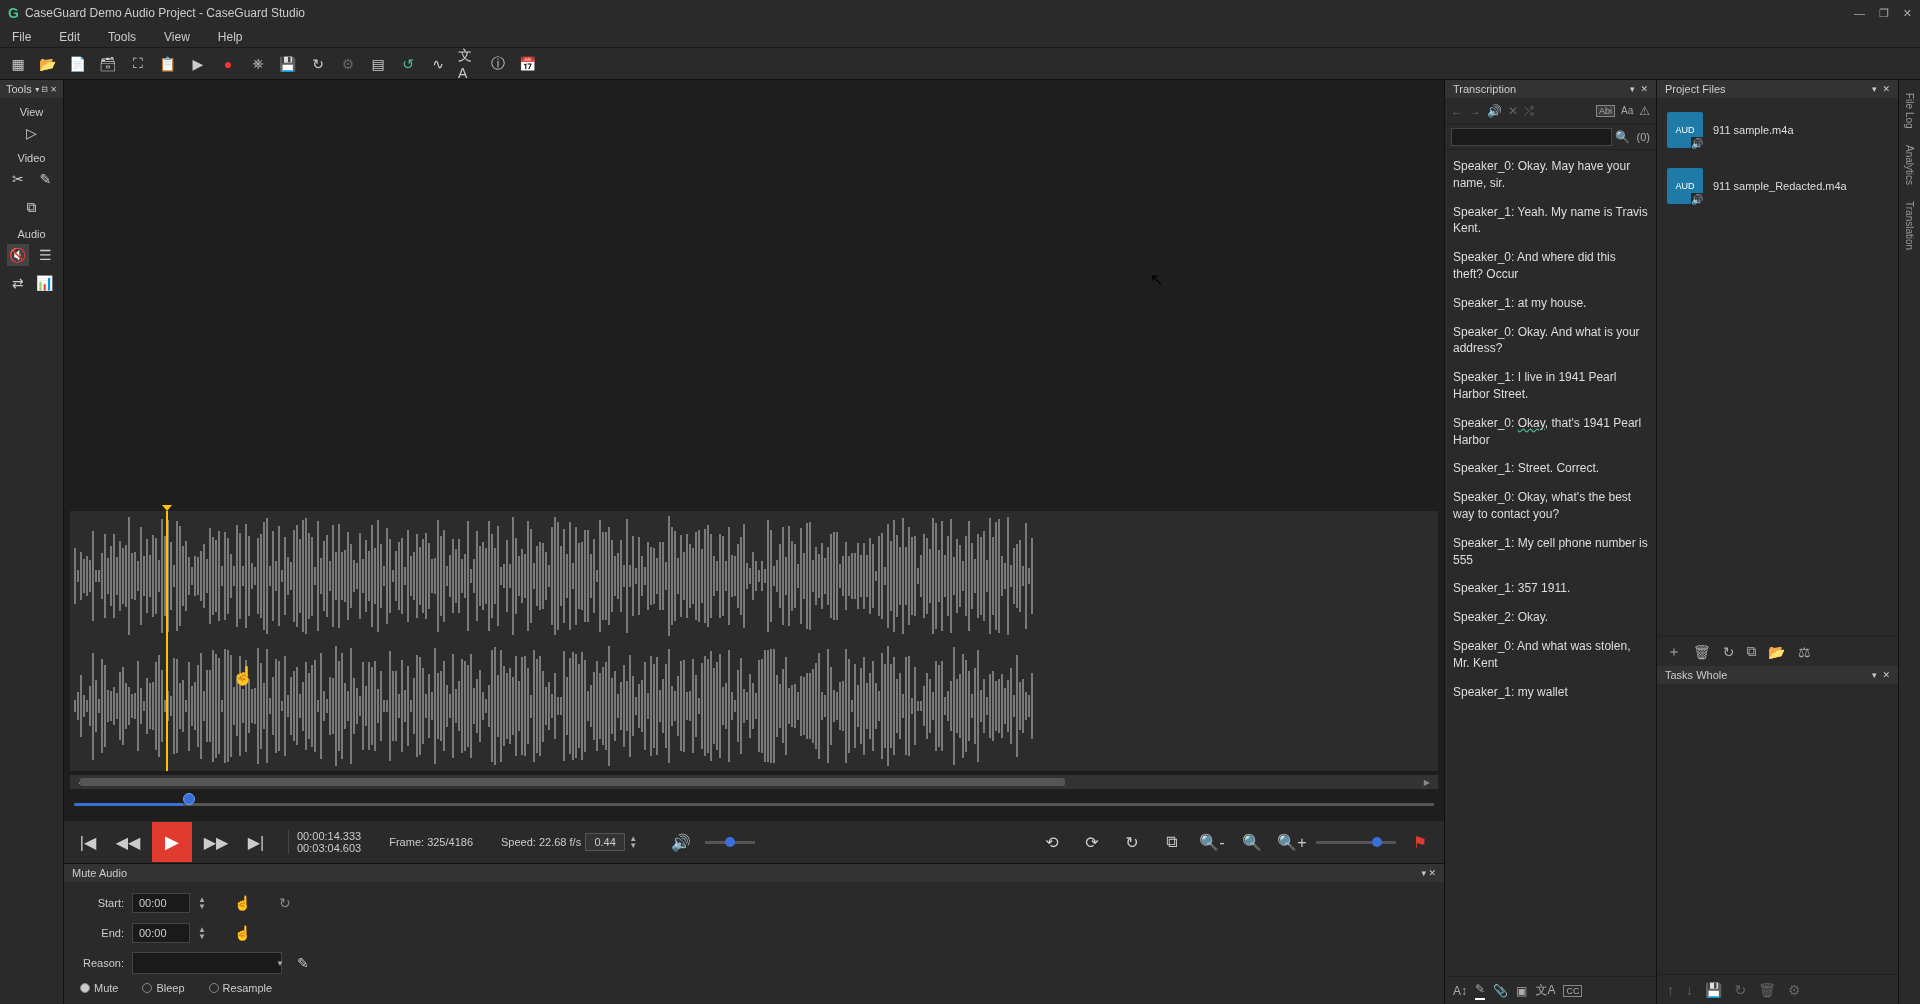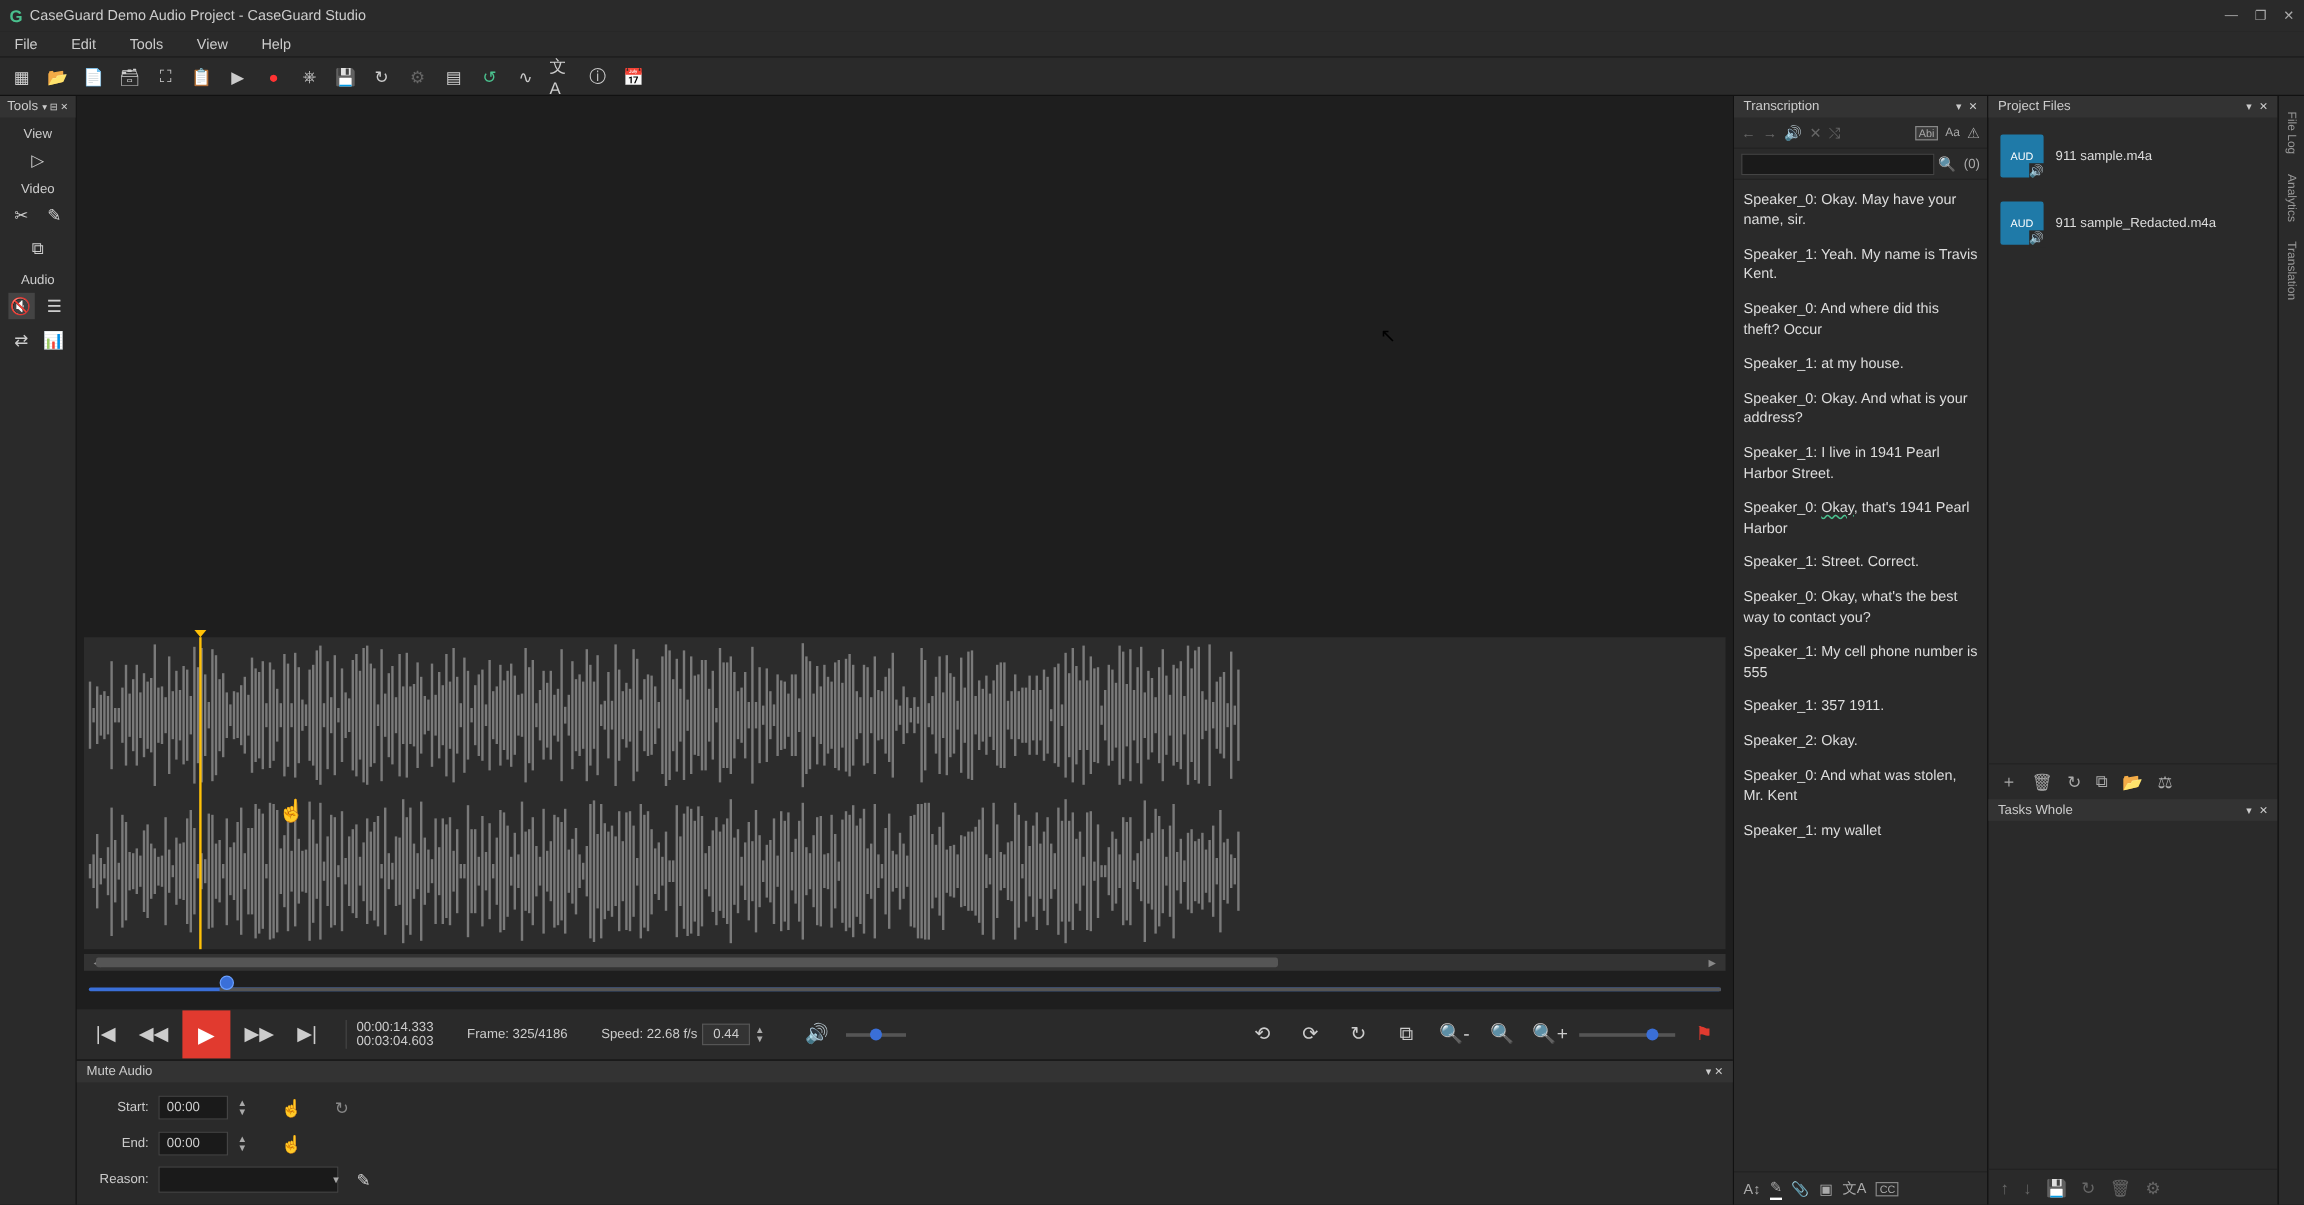--- a/index.html
+++ b/index.html
@@ -907,20 +907,34 @@
               <span>▼</span>
             </div>
           <span class="tool-icon" style="margin-left:18px">☝</span>
         </div>
         <div class="mute-row">
           <span class="mute-label">Reason:</span>
           <div class="reason-select"></div>
           <span style="font-size:8px;color:#aaa;margin-left:-14px">▼</span>
           <span class="tool-icon">✎</span>
         </div>
+        <div class="radio-row">
+          <div class="radio-item">
+              <span class="radio-dot on"></span>
+              <span>Mute</span>
+            </div>
+          <div class="radio-item">
+              <span class="radio-dot"></span>
+              <span>Bleep</span>
+            </div>
+          <div class="radio-item">
+              <span class="radio-dot"></span>
+              <span>Resample</span>
+            </div>
+        </div>
       </div>
     </div>
   </div>
 
   <div class="transcription-panel">
     <div class="panel-header">
       <span>Transcription</span>
       <span class="right">
           <span>▾</span>
           <span>✕</span>

